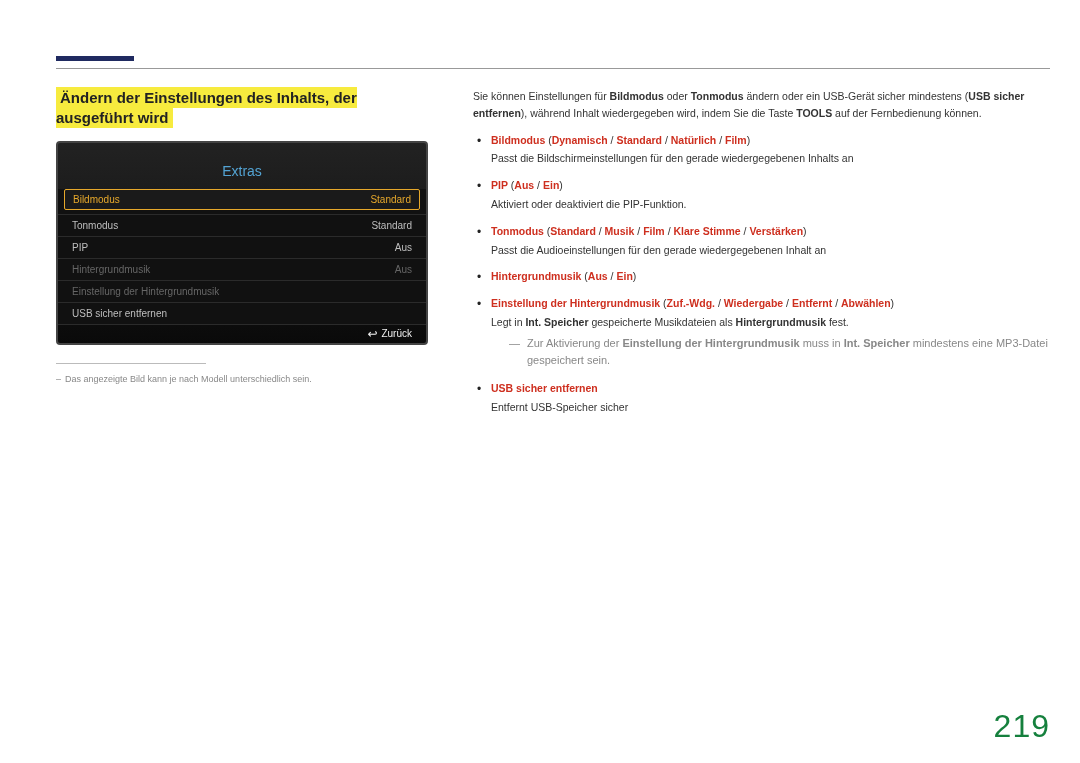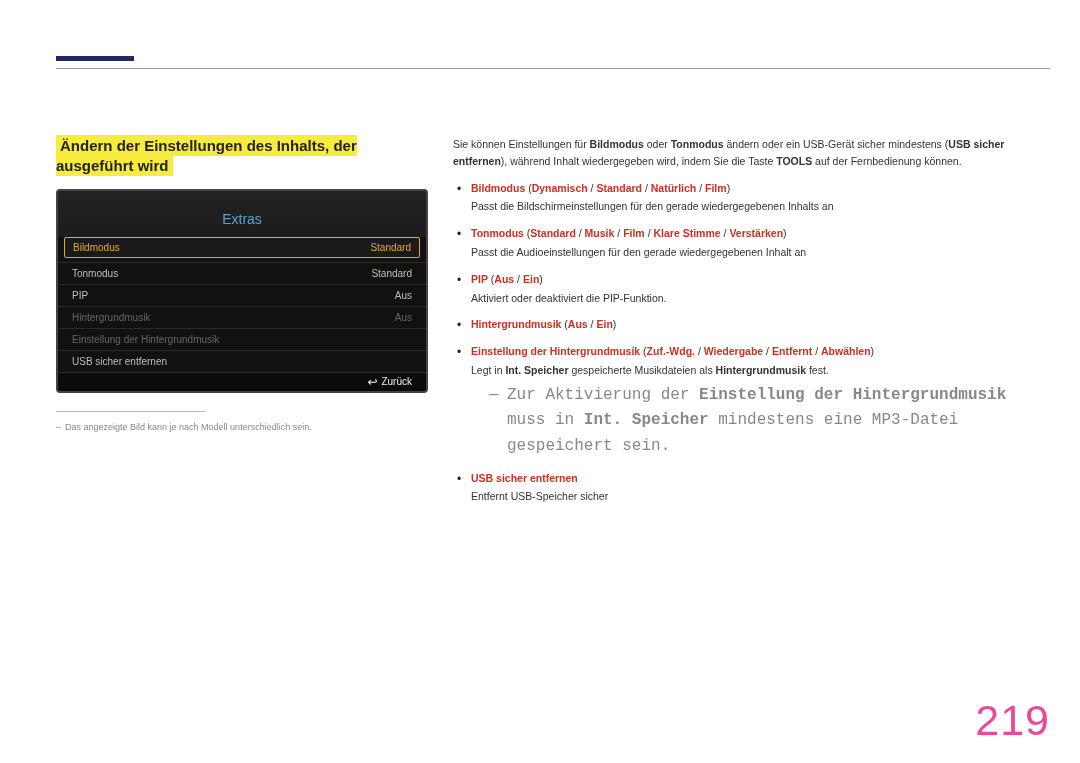--- a/index.html
+++ b/index.html
@@ -32,22 +32,21 @@
     right: 30px;
     height: 1px;
     background: #999;
   }
   .columns {
     position: absolute;
     top: 88px;
     left: 56px;
     right: 30px;
     display: flex;
-    gap: 24px;
-    margin-top: 48px;
+    gap: 44px;
   }
   .col-left { width: 373px; flex: 0 0 373px; }
   .col-right { flex: 1; font-size: 10.5px; color: #333; line-height: 1.6; }
 
   .heading-hl {
     background: #f7eb3e;
     font-weight: bold;
     font-size: 15px;
     color: #222;
     padding: 2px 4px;
@@ -125,37 +124,36 @@
   ul.bullets > li { position: relative; padding-left: 18px; margin: 10px 0 0 0; }
   ul.bullets > li::before {
     content: "•"; position: absolute; left: 4px; top: 0; font-size: 12px; color: #222;
   }
   .sub { color: #333; margin-top: 2px; font-weight: normal; }
   .note-block {
     margin: 4px 0 4px 18px;
     padding-left: 18px;
     position: relative;
     color: #888;
-    font-size: 16px;
-    font-family: Liberation Mono, monospace;
+    font-size: 11px;
   }
   .note-block::before {
     content: "―";
     position: absolute;
     left: 0;
     top: 0;
     color: #888;
   }
 
   .page-num {
     position: absolute;
     right: 30px;
     bottom: 18px;
-    font-size: 43px;
-    color: #ec4899;
+    font-size: 32px;
+    color: #15803d;
     font-weight: 300;
     letter-spacing: 1px;
   }
 </style>
 </head>
 <body>
 
 <div class="page">
   <div class="top-decor"></div>
   <div class="top-line"></div>
@@ -210,28 +208,28 @@
         <span>Sie können Einstellungen für </span><span class="bold">Bildmodus</span><span> oder </span><span class="bold">Tonmodus</span><span> ändern oder ein USB-Gerät sicher mindestens (</span><span class="bold">USB sicher entfernen</span><span>), während Inhalt wiedergegeben wird, indem Sie die Taste </span><span class="bold">TOOLS</span><span> auf der Fernbedienung können.</span>
       </p>
 
       <ul class="bullets">
         <li>
           <span class="red">Bildmodus</span>
           <span class="sep"> (</span><span class="red">Dynamisch</span><span class="sep"> / </span><span class="red">Standard</span><span class="sep"> / </span><span class="red">Natürlich</span><span class="sep"> / </span><span class="red">Film</span><span class="sep">)</span>
           <div class="sub">Passt die Bildschirmeinstellungen für den gerade wiedergegebenen Inhalts an</div>
         </li>
         <li>
+          <span class="red">PIP</span>
+          <span class="sep"> (</span><span class="red">Aus</span><span class="sep"> / </span><span class="red">Ein</span><span class="sep">)</span>
+          <div class="sub">Aktiviert oder deaktiviert die PIP-Funktion.</div>
+        </li>
+        <li>
           <span class="red">Tonmodus</span>
           <span class="sep"> (</span><span class="red">Standard</span><span class="sep"> / </span><span class="red">Musik</span><span class="sep"> / </span><span class="red">Film</span><span class="sep"> / </span><span class="red">Klare Stimme</span><span class="sep"> / </span><span class="red">Verstärken</span><span class="sep">)</span>
           <div class="sub">Passt die Audioeinstellungen für den gerade wiedergegebenen Inhalt an</div>
-        </li>
-        <li>
-          <span class="red">PIP</span>
-          <span class="sep"> (</span><span class="red">Aus</span><span class="sep"> / </span><span class="red">Ein</span><span class="sep">)</span>
-          <div class="sub">Aktiviert oder deaktiviert die PIP-Funktion.</div>
         </li>
         <li>
           <span class="red">Hintergrundmusik</span>
           <span class="sep"> (</span><span class="red">Aus</span><span class="sep"> / </span><span class="red">Ein</span><span class="sep">)</span>
         </li>
         <li>
           <span class="red">Einstellung der Hintergrundmusik</span>
           <span class="sep"> (</span><span class="red">Zuf.-Wdg.</span><span class="sep"> / </span><span class="red">Wiedergabe</span><span class="sep"> / </span><span class="red">Entfernt</span><span class="sep"> / </span><span class="red">Abwählen</span><span class="sep">)</span>
           <div class="sub">
             <span>Legt in </span><span class="bold">Int. Speicher</span><span> gespeicherte Musikdateien als </span><span class="bold">Hintergrundmusik</span><span> fest.</span>

